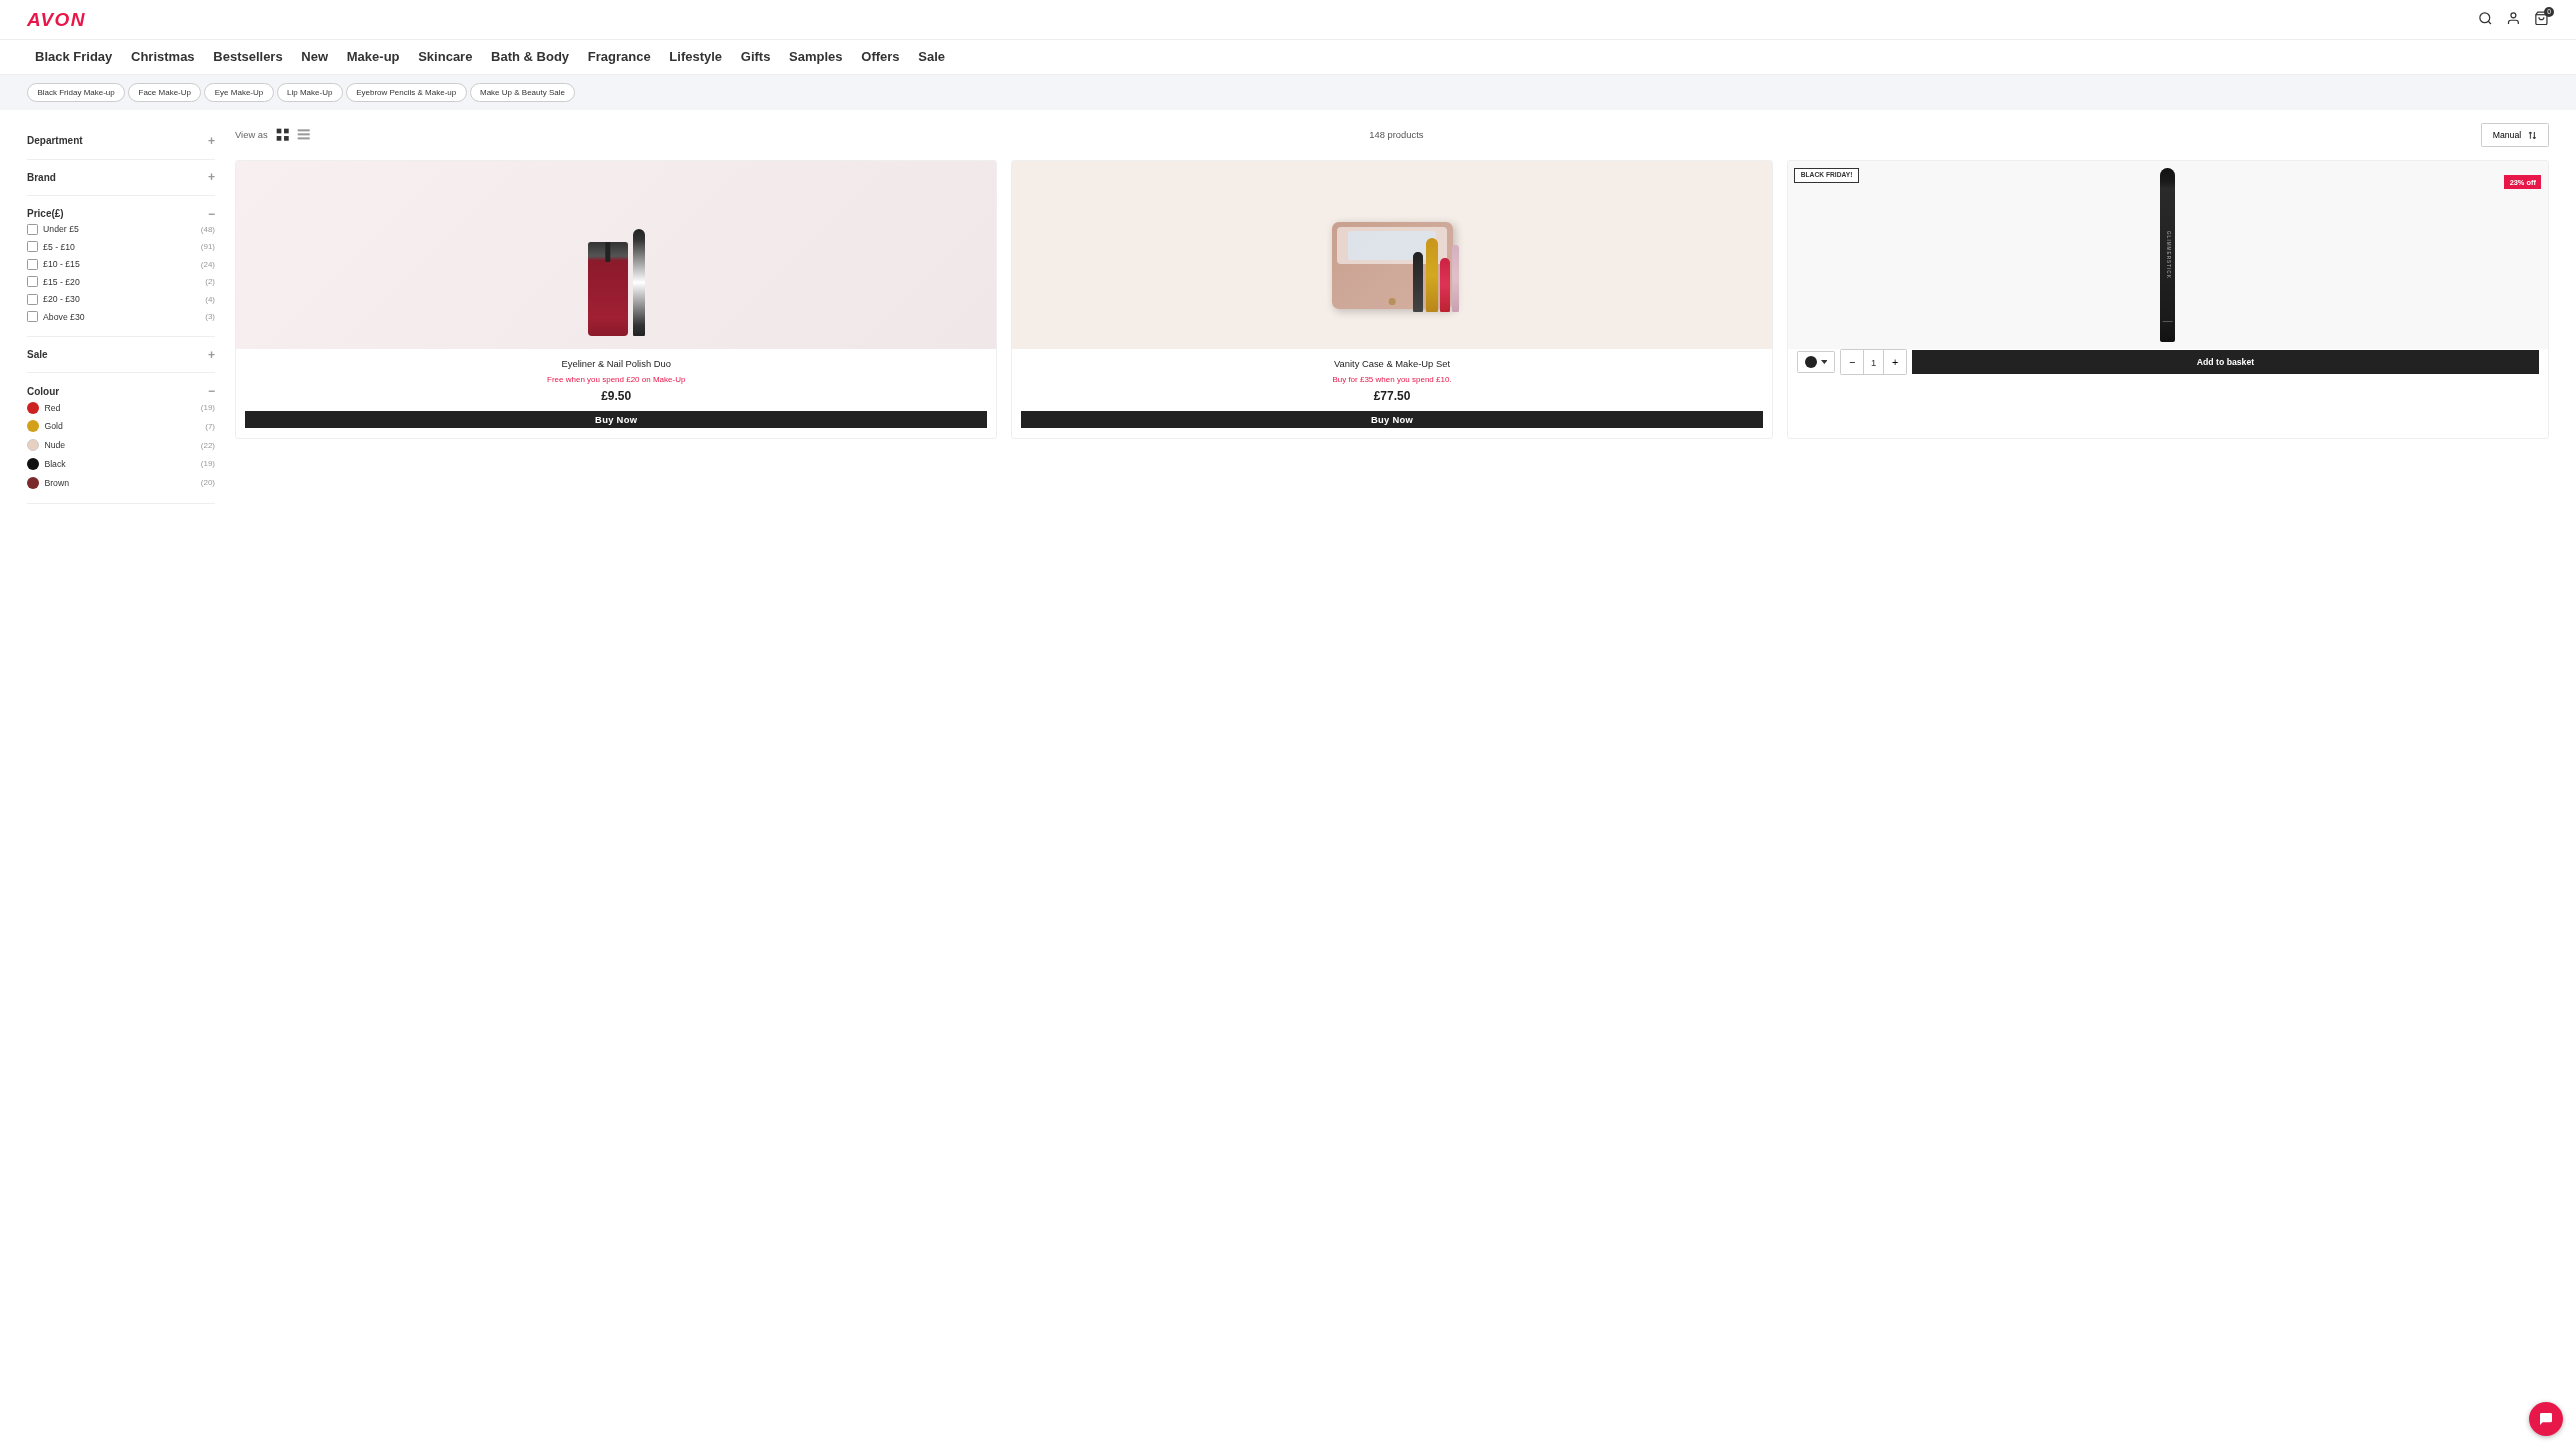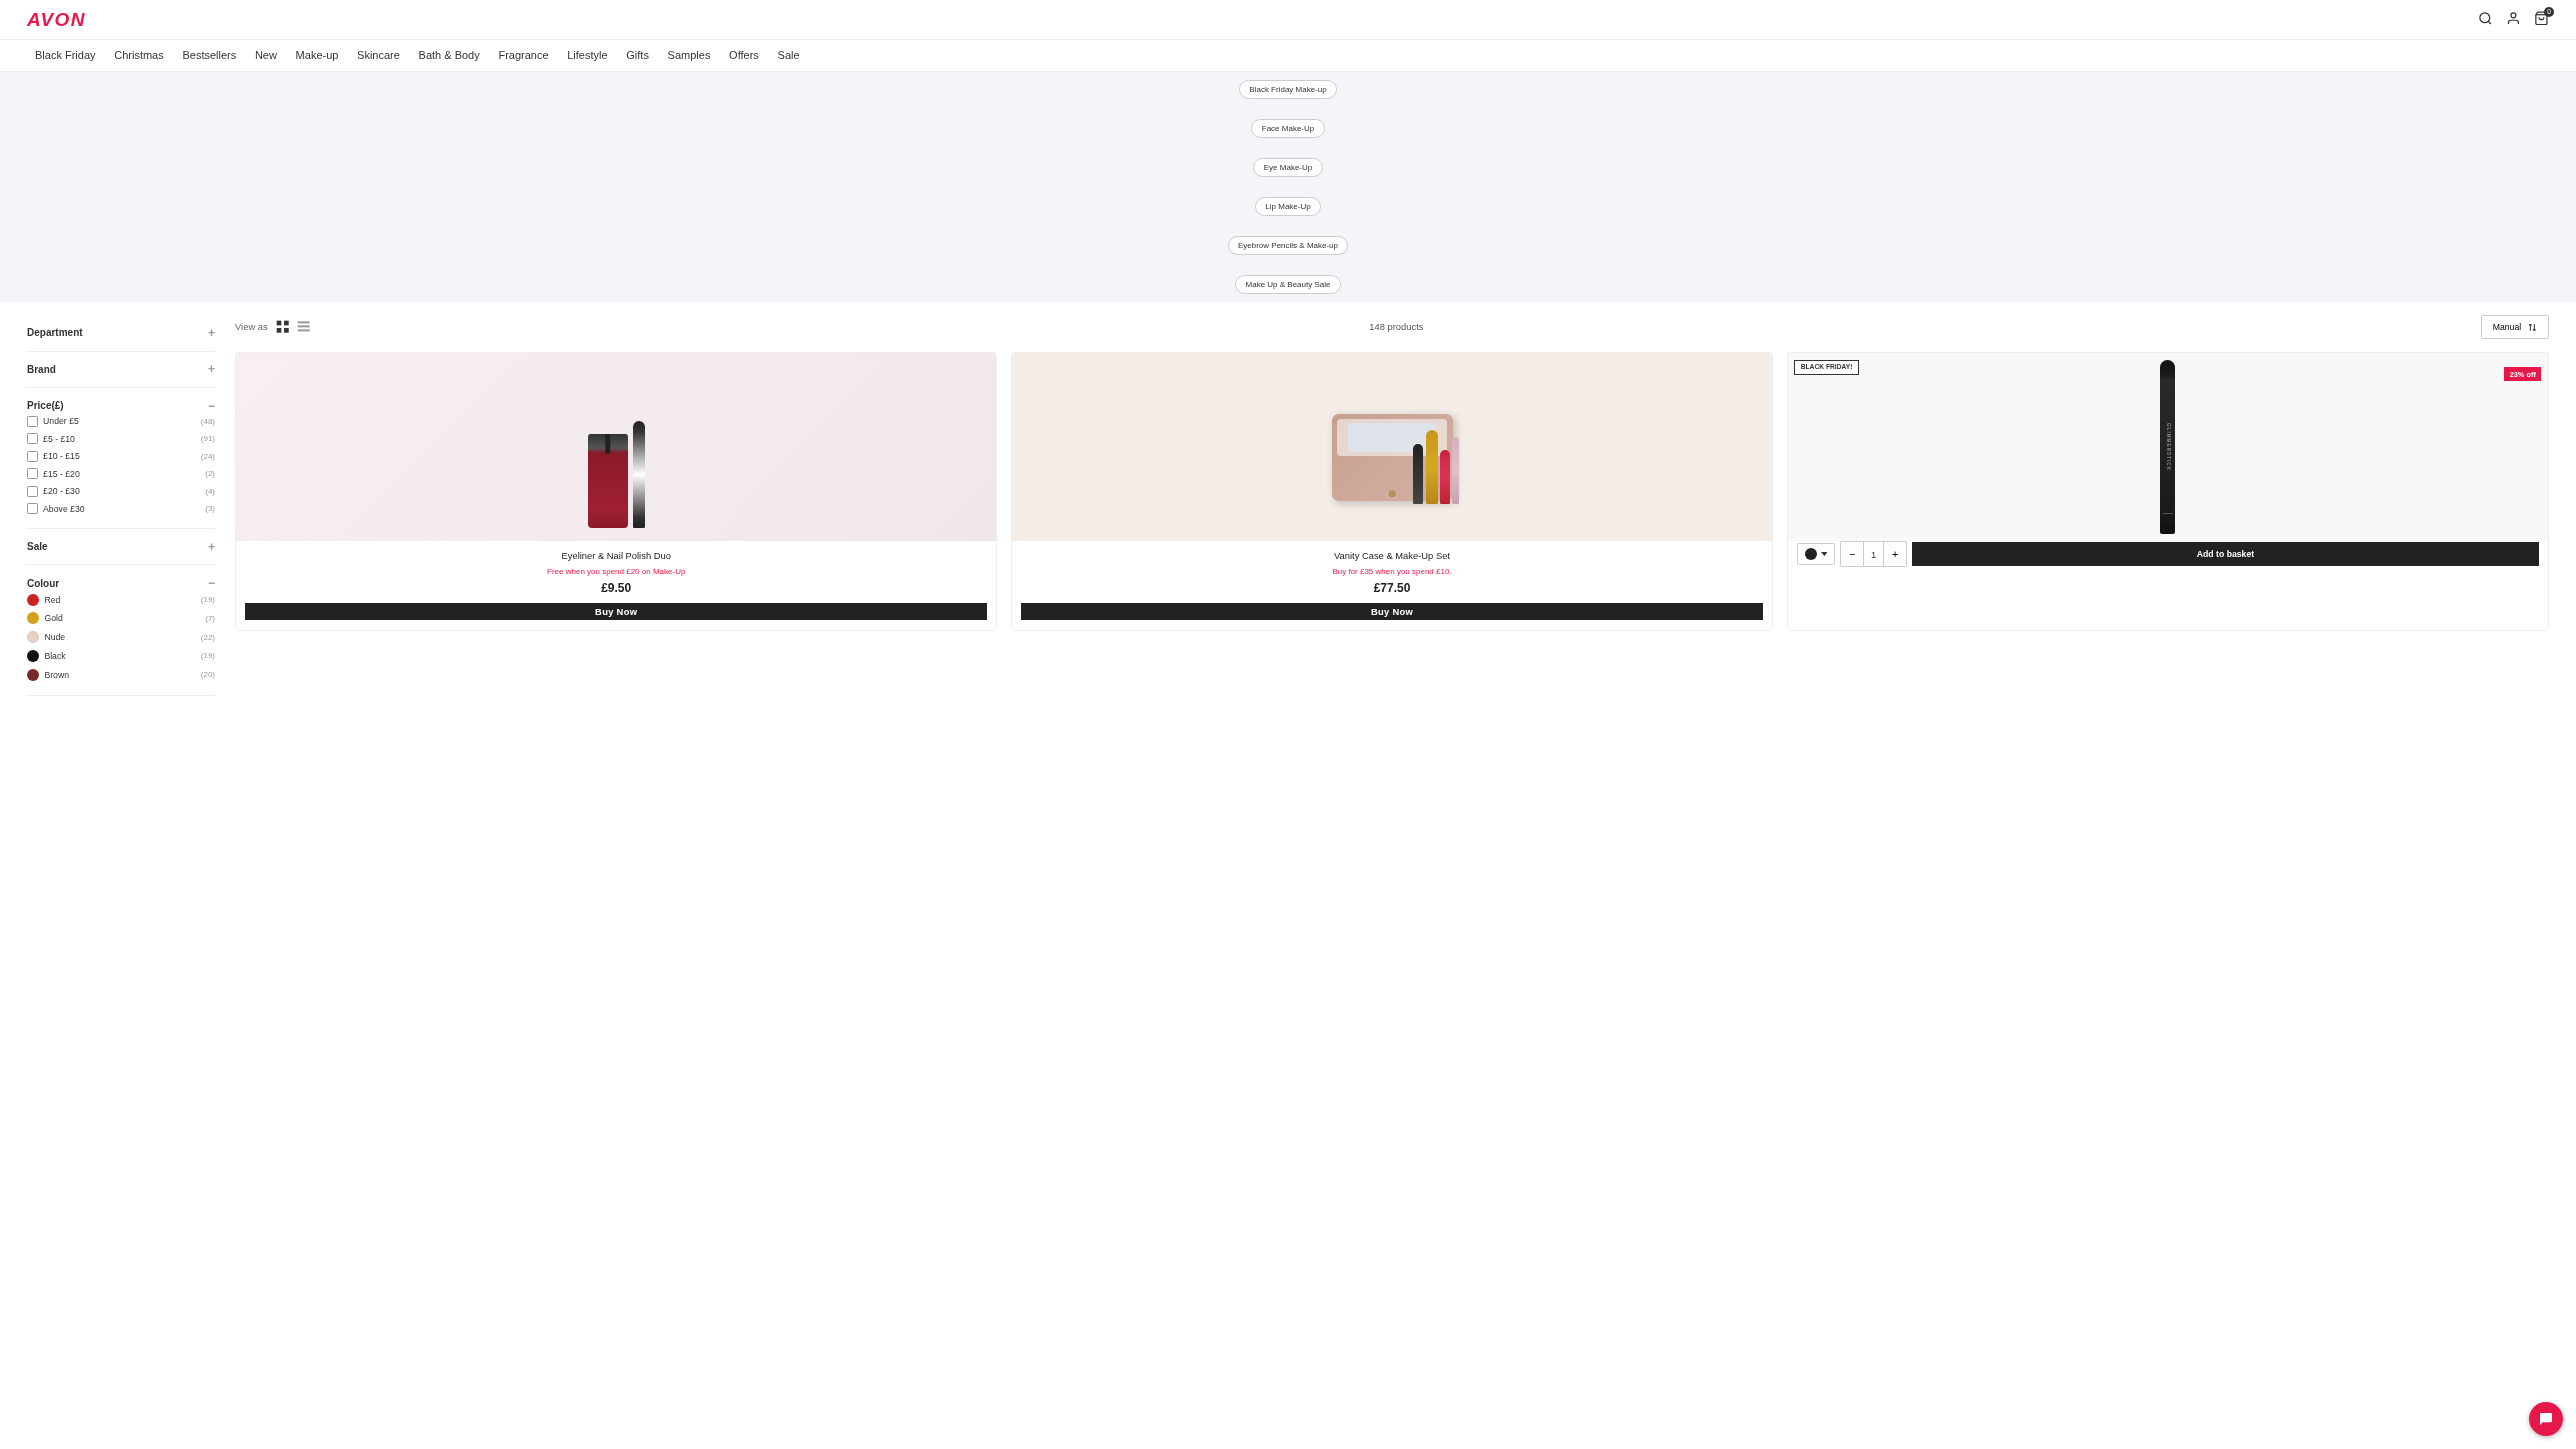--- a/index.html
+++ b/index.html
@@ -10,24 +10,24 @@
     .logo { color: #e8174a; font-size: 19px; font-weight: 900; font-style: italic; margin-right: 27px; letter-spacing: 1.3px; }
     .main-nav { display: flex; align-items: center; gap: 20px; flex: 1; }
     .main-nav a { text-decoration: none; color: #222; font-size: 10px; font-weight: 500; cursor: pointer; }
     .main-nav a.active { color: #222; border-bottom: 1.3px solid #e8174a; padding-bottom: 2.7px; }
     .header-icons { display: flex; align-items: center; gap: 13.4px; margin-left: auto; }
     .header-icon { cursor: pointer; position: relative; font-size: 13.4px; color: #333; }
     .cart-badge { position: absolute; top: -4px; right: -5.4px; background: #333; color: #fff; border-radius: 50%; width: 10.7px; height: 10.7px; font-size: 6.7px; display: flex; align-items: center; justify-content: center; }
 
     
     .sub-nav { display: flex; align-items: center; gap: 2.7px; padding: 5.4px 27px; border-bottom: 0.7px solid #eee; flex-wrap: wrap; }
-    .sub-nav a { text-decoration: none; color: #333; font-size: 11px; padding: 4px 8px; cursor: pointer; white-space: nowrap; }
-
-    
-    .filter-pills { display: flex; align-items: center; gap: 20px; padding: 8px 27px; background: #f4f5f8; flex-wrap: wrap; flex-direction: column; }
+    .sub-nav a { text-decoration: none; color: #333; font-size: 13px; padding: 4px 8px; cursor: pointer; white-space: nowrap; font-weight: bold; }
+
+    
+    .filter-pills { display: flex; align-items: center; gap: 3px; padding: 8px 27px; background: #f4f5f8; flex-wrap: wrap; }
     .pill { border: 0.7px solid #ccc; border-radius: 13.4px; padding: 4px 9.4px; font-size: 8px; cursor: pointer; background: #fff; white-space: nowrap; }
 
     
     .main { display: flex; padding: 13.4px 27px; gap: 20px; }
 
     
     .sidebar { width: 188px; flex-shrink: 0; }
     .filter-section { border-bottom: 0.7px solid #eee; padding: 10.7px 0; }
     .filter-title { display: flex; justify-content: space-between; align-items: center; font-weight: 700; font-size: 10px; cursor: pointer; }
     .filter-title .toggle { font-size: 12px; color: #999; }

